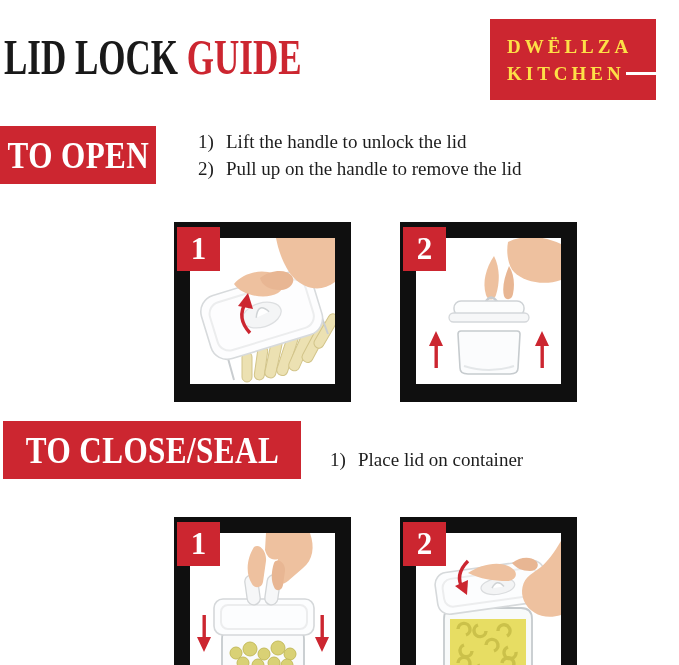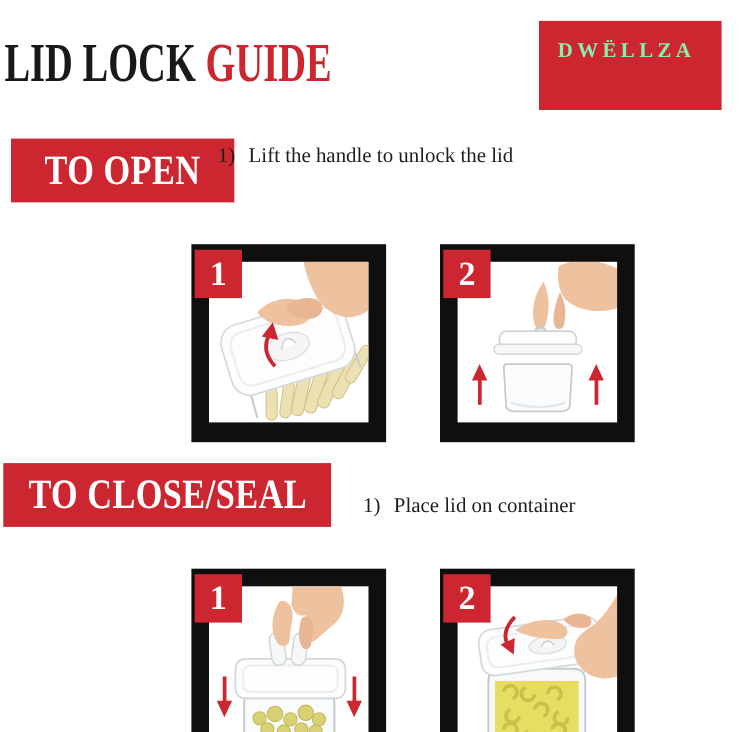--- a/index.html
+++ b/index.html
@@ -16,33 +16,33 @@
   
   .title{
     position:absolute;left:4px;top:16px;margin:0;
     font-size:50px;line-height:50px;font-weight:bold;color:var(--title-black);
     white-space:nowrap;letter-spacing:0;
     transform:scaleX(0.70);transform-origin:left center;
   }
   .title .red{color:var(--red);}
   .logo{
     position:absolute;left:490px;top:3px;width:166px;height:81px;
-    background:var(--red);color:#86efac;box-sizing:border-box;
+    background:var(--red);color:#fde047;box-sizing:border-box;
     padding:14px 0 0 17px;font-weight:bold;
   }
   .logo-line{font-size:19px;line-height:27px;letter-spacing:4px;white-space:nowrap;}
   .logo-row2{display:flex;align-items:center;}
   .logo-dash{flex:1;height:3px;background:#fff;margin-left:1px;}
   
   .banner{
     position:absolute;background:var(--red);color:#fff;font-weight:bold;
     display:flex;align-items:center;justify-content:center;height:58px;
   }
   .banner span{font-size:38px;transform:scaleX(0.82);white-space:nowrap;letter-spacing:0.5px;}
-  #banner-open{left:10px;top:110px;width:203px;}
+  #banner-open{left:0;top:110px;width:156px;}
   #banner-close{left:3px;top:405px;width:298px;align-items:center;}
   
   .steps{
     position:absolute;margin:0;padding:0;list-style:none;
     font-size:19px;line-height:27px;color:#1d1d1d;white-space:nowrap;
   }
   #steps-open{left:198px;top:112px;}
   #steps-close{left:330px;top:430px;}
   .steps .num{display:inline-block;min-width:28px;}
   
@@ -61,27 +61,32 @@
 </style>
 </head>
 <body>
 
 <div class="page">
 
   <h1 class="title"><span>LID LOCK</span><span> </span><span class="red">GUIDE</span></h1>
 
   <div class="logo">
     <div class="logo-line">DWËLLZA</div>
+    <div class="logo-row2">
+      <span class="logo-line">KITCHEN</span>
+      <span class="logo-dash"></span>
+    </div>
   </div>
 
   <div class="banner" id="banner-open">
     <span>TO OPEN</span>
   </div>
   <ol class="steps" id="steps-open">
     <li><span class="num">1)</span><span>Lift the handle to unlock the lid</span></li>
+    <li><span class="num">2)</span><span>Pull up on the handle to remove the lid</span></li>
   </ol>
 
   <figure class="frame" id="frame-o1">
     <span class="badge">1</span>
     <div class="photo">
       <svg viewBox="0 0 145 146" preserveAspectRatio="none">
         <g fill="#ece1b2" stroke="#d2c489" stroke-width="1">
           <rect x="52" y="114" width="10" height="30" rx="5"></rect>
           <rect x="66" y="108" width="10" height="34" rx="5" transform="rotate(8 71 125)"></rect>
           <rect x="78" y="100" width="11" height="40" rx="5" transform="rotate(12 83 120)"></rect>

